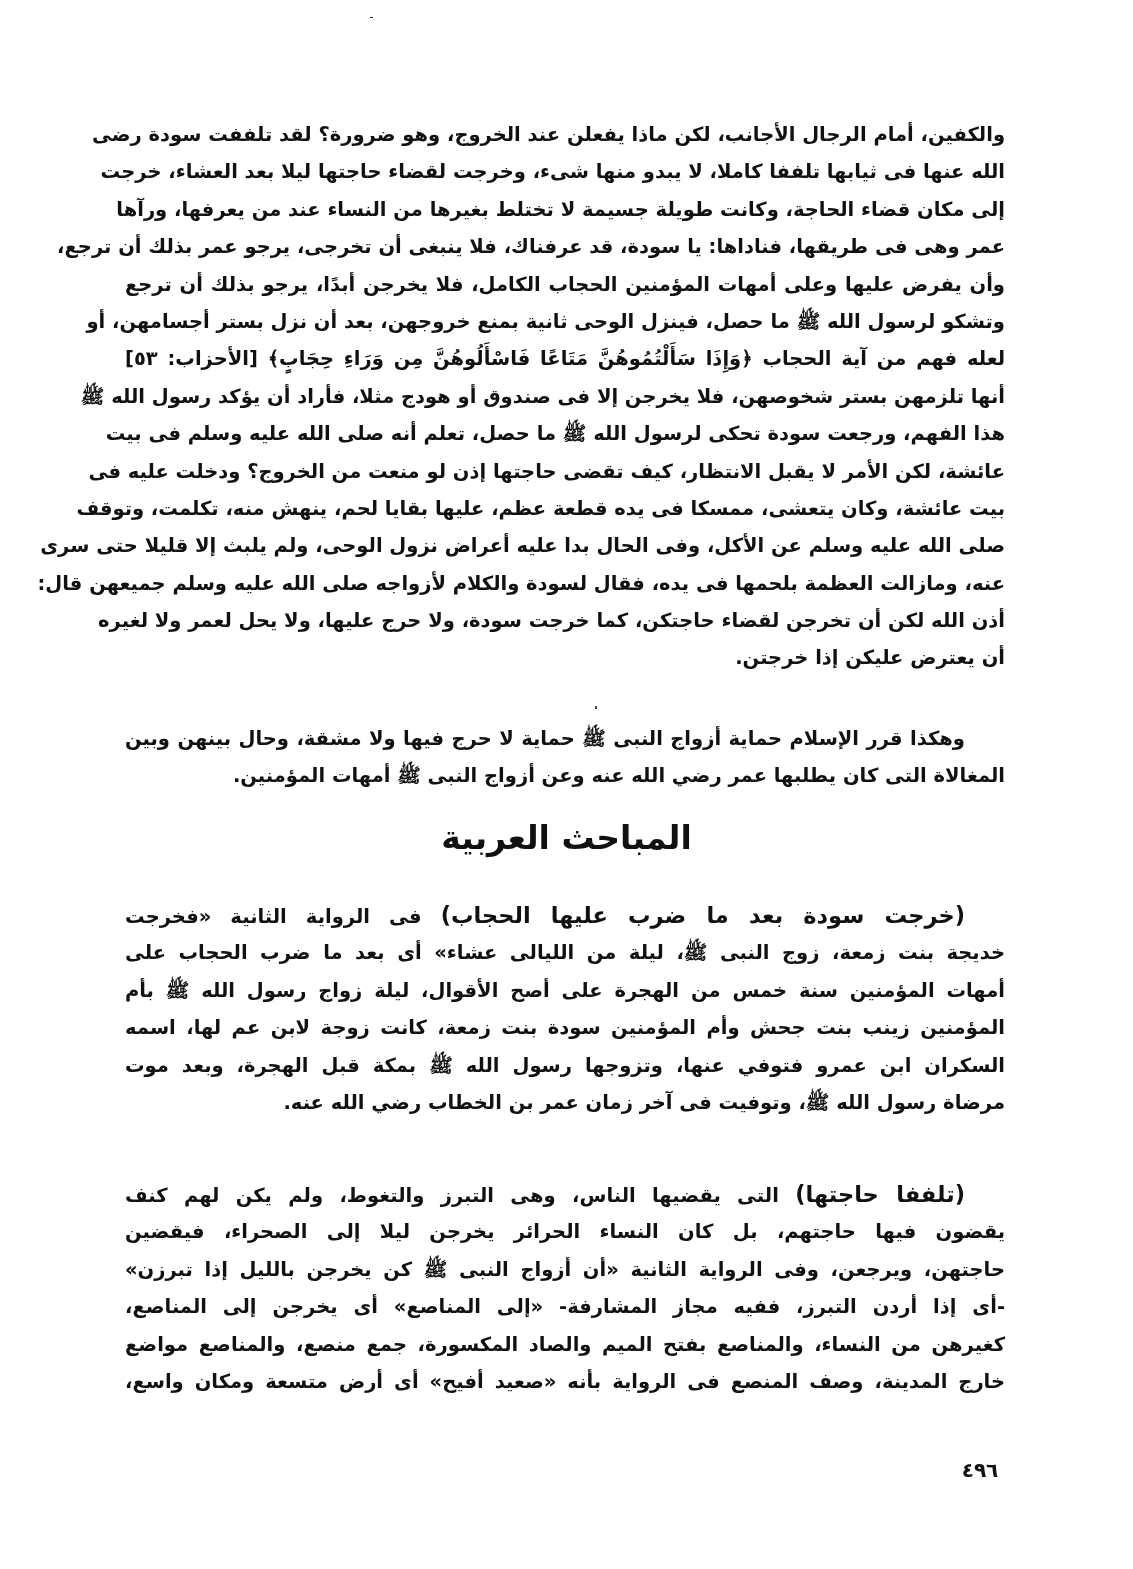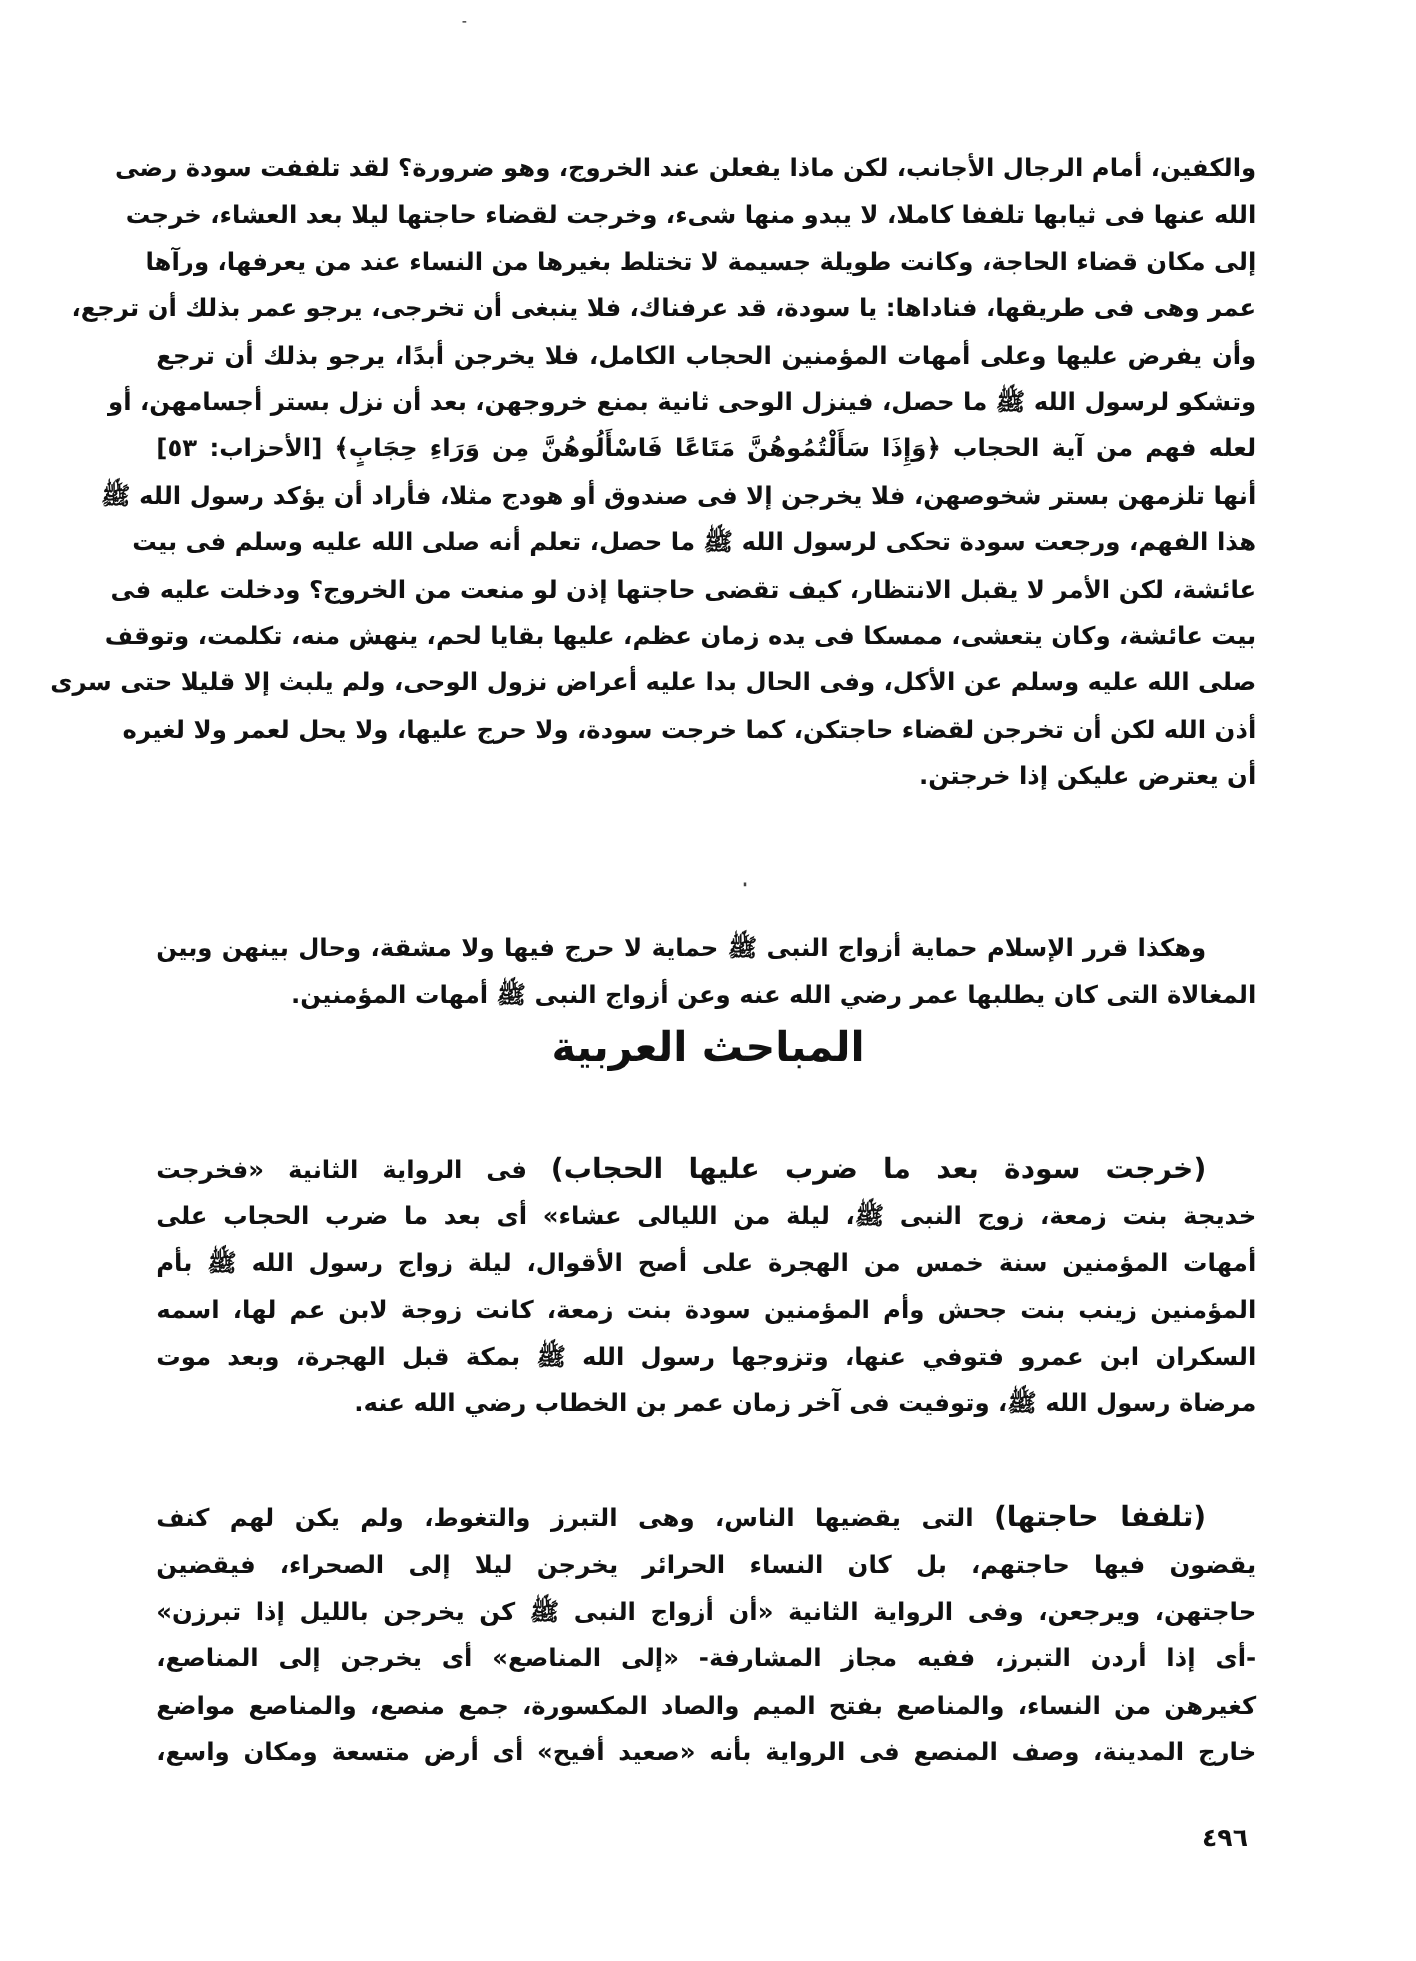--- a/index.html
+++ b/index.html
@@ -4,21 +4,21 @@
 <style>
   html, body { margin: 0; padding: 0; background: #ffffff; }
   body { width: 1133px; height: 1569px; position: relative; overflow: hidden;
          font-family: "DejaVu Sans", "Liberation Sans", sans-serif; color: #111; }
   .page { position: absolute; left: 0; top: 0; width: 1133px; height: 1326px; }
   .top-mark { position: absolute; left: 370px; top: 17px; width: 3px; height: 1px; background: #222; }
   .column { position: absolute; left: 125px; width: 880px; direction: rtl; }
   .line { display: block; height: 37.4px; line-height: 37.4px; font-size: 19.5px;
           white-space: nowrap; text-align: justify; text-align-last: justify; font-weight: 600; }
   .line.last { text-align-last: right; }
-  .line.indent { padding-right: 40px; margin-top: 20px; }
+  .line.indent { padding-right: 40px; }
   .para1 { top: 116px; }
   .para2 { top: 720px; }
   .heading { position: absolute; top: 818px; left: 0; width: 1133px; text-align: center;
              direction: rtl; font-size: 33px; font-weight: bold; letter-spacing: 0.5px; }
   .section1 { top: 897px; }
   .section2 { top: 1176px; }
   .lemma { font-weight: bold; font-size: 22.5px; }
   .page-number { position: absolute; top: 1458px; left: 950px; width: 60px; direction: rtl;
                  font-size: 20px; font-weight: bold; text-align: center; letter-spacing: 4px; }
   .stray-dot { position: absolute; left: 595px; top: 706px; width: 2px; height: 3px; background: #444; }
@@ -33,22 +33,23 @@
     <span class="line">والكفين، أمام الرجال الأجانب، لكن ماذا يفعلن عند الخروج، وهو ضرورة؟ لقد تلففت سودة رضى</span>
     <span class="line">الله عنها فى ثيابها تلففا كاملا، لا يبدو منها شىء، وخرجت لقضاء حاجتها ليلا بعد العشاء، خرجت</span>
     <span class="line">إلى مكان قضاء الحاجة، وكانت طويلة جسيمة لا تختلط بغيرها من النساء عند من يعرفها، ورآها</span>
     <span class="line">عمر وهى فى طريقها، فناداها: يا سودة، قد عرفناك، فلا ينبغى أن تخرجى، يرجو عمر بذلك أن ترجع،</span>
     <span class="line">وأن يفرض عليها وعلى أمهات المؤمنين الحجاب الكامل، فلا يخرجن أبدًا، يرجو بذلك أن ترجع</span>
     <span class="line">وتشكو لرسول الله ﷺ ما حصل، فينزل الوحى ثانية بمنع خروجهن، بعد أن نزل بستر أجسامهن، أو</span>
     <span class="line">لعله فهم من آية الحجاب ﴿وَإِذَا سَأَلْتُمُوهُنَّ مَتَاعًا فَاسْأَلُوهُنَّ مِن وَرَاءِ حِجَابٍ﴾ [الأحزاب: ٥٣]</span>
     <span class="line">أنها تلزمهن بستر شخوصهن، فلا يخرجن إلا فى صندوق أو هودج مثلا، فأراد أن يؤكد رسول الله ﷺ</span>
     <span class="line">هذا الفهم، ورجعت سودة تحكى لرسول الله ﷺ ما حصل، تعلم أنه صلى الله عليه وسلم فى بيت</span>
     <span class="line">عائشة، لكن الأمر لا يقبل الانتظار، كيف تقضى حاجتها إذن لو منعت من الخروج؟ ودخلت عليه فى</span>
-    <span class="line">بيت عائشة، وكان يتعشى، ممسكا فى يده زمان عظم، عليها بقايا لحم، ينهش منه، تكلمت، وتوقف</span>
+    <span class="line">بيت عائشة، وكان يتعشى، ممسكا فى يده قطعة عظم، عليها بقايا لحم، ينهش منه، تكلمت، وتوقف</span>
     <span class="line">صلى الله عليه وسلم عن الأكل، وفى الحال بدا عليه أعراض نزول الوحى، ولم يلبث إلا قليلا حتى سرى</span>
+    <span class="line">عنه، ومازالت العظمة بلحمها فى يده، فقال لسودة والكلام لأزواجه صلى الله عليه وسلم جميعهن قال:</span>
     <span class="line">أذن الله لكن أن تخرجن لقضاء حاجتكن، كما خرجت سودة، ولا حرج عليها، ولا يحل لعمر ولا لغيره</span>
     <span class="line last">أن يعترض عليكن إذا خرجتن.</span>
   </div>
 
   <div class="stray-dot"></div>
 
   <div class="column para2">
     <span class="line indent">وهكذا قرر الإسلام حماية أزواج النبى ﷺ حماية لا حرج فيها ولا مشقة، وحال بينهن وبين</span>
     <span class="line last">المغالاة التى كان يطلبها عمر رضي الله عنه وعن أزواج النبى ﷺ أمهات المؤمنين.</span>
   </div>

